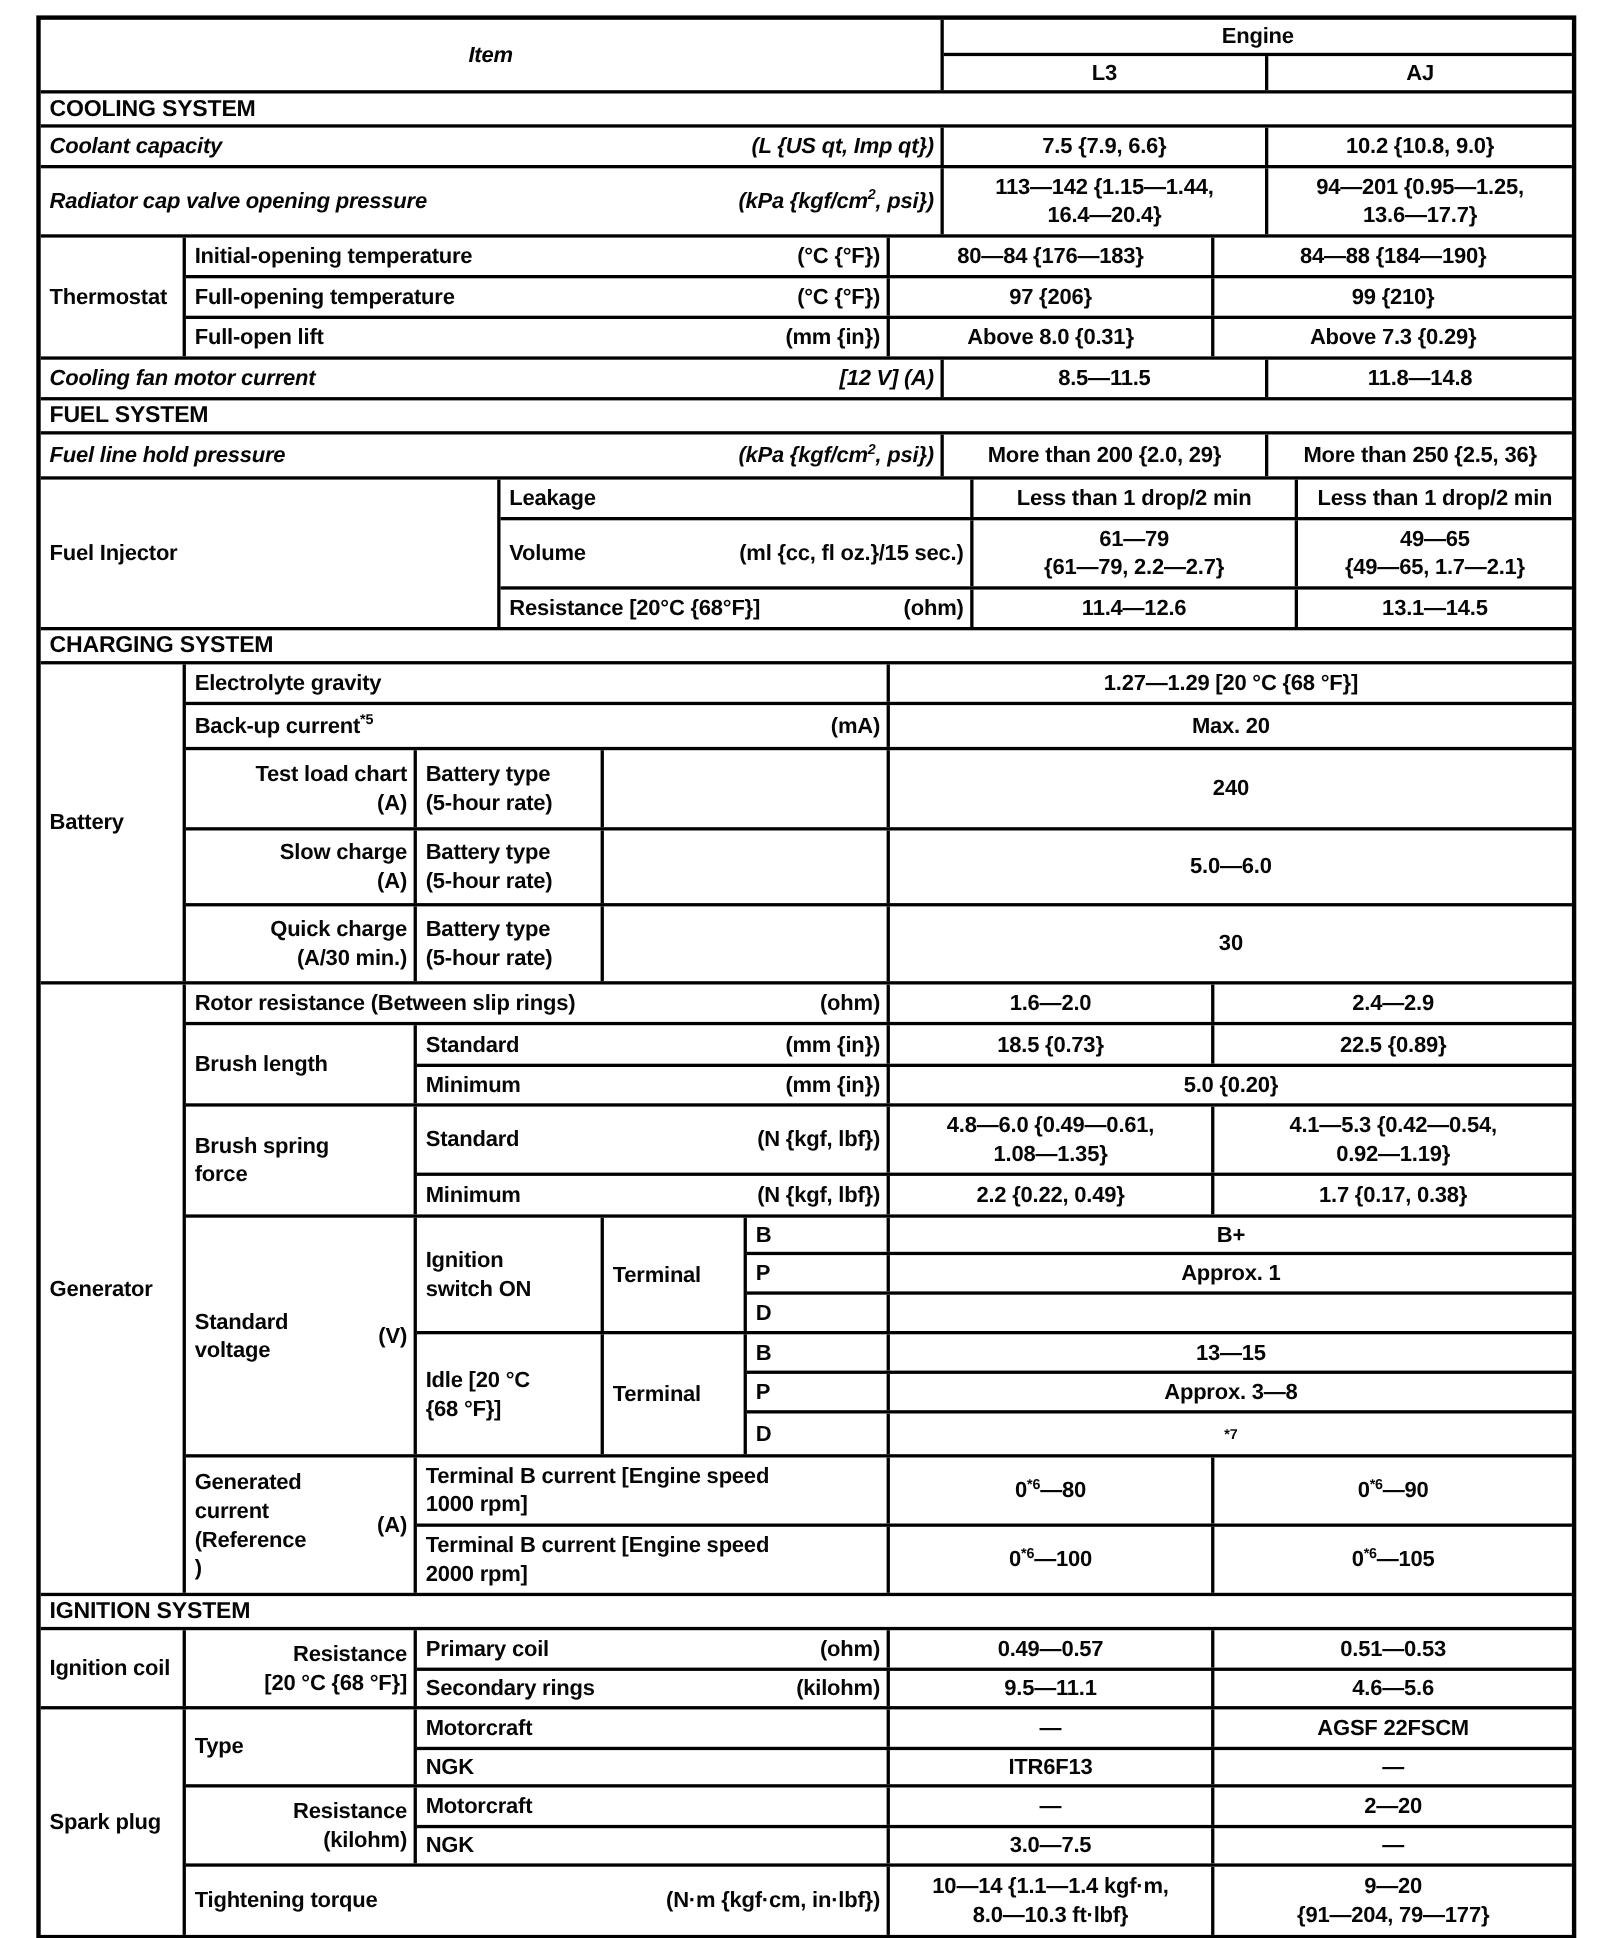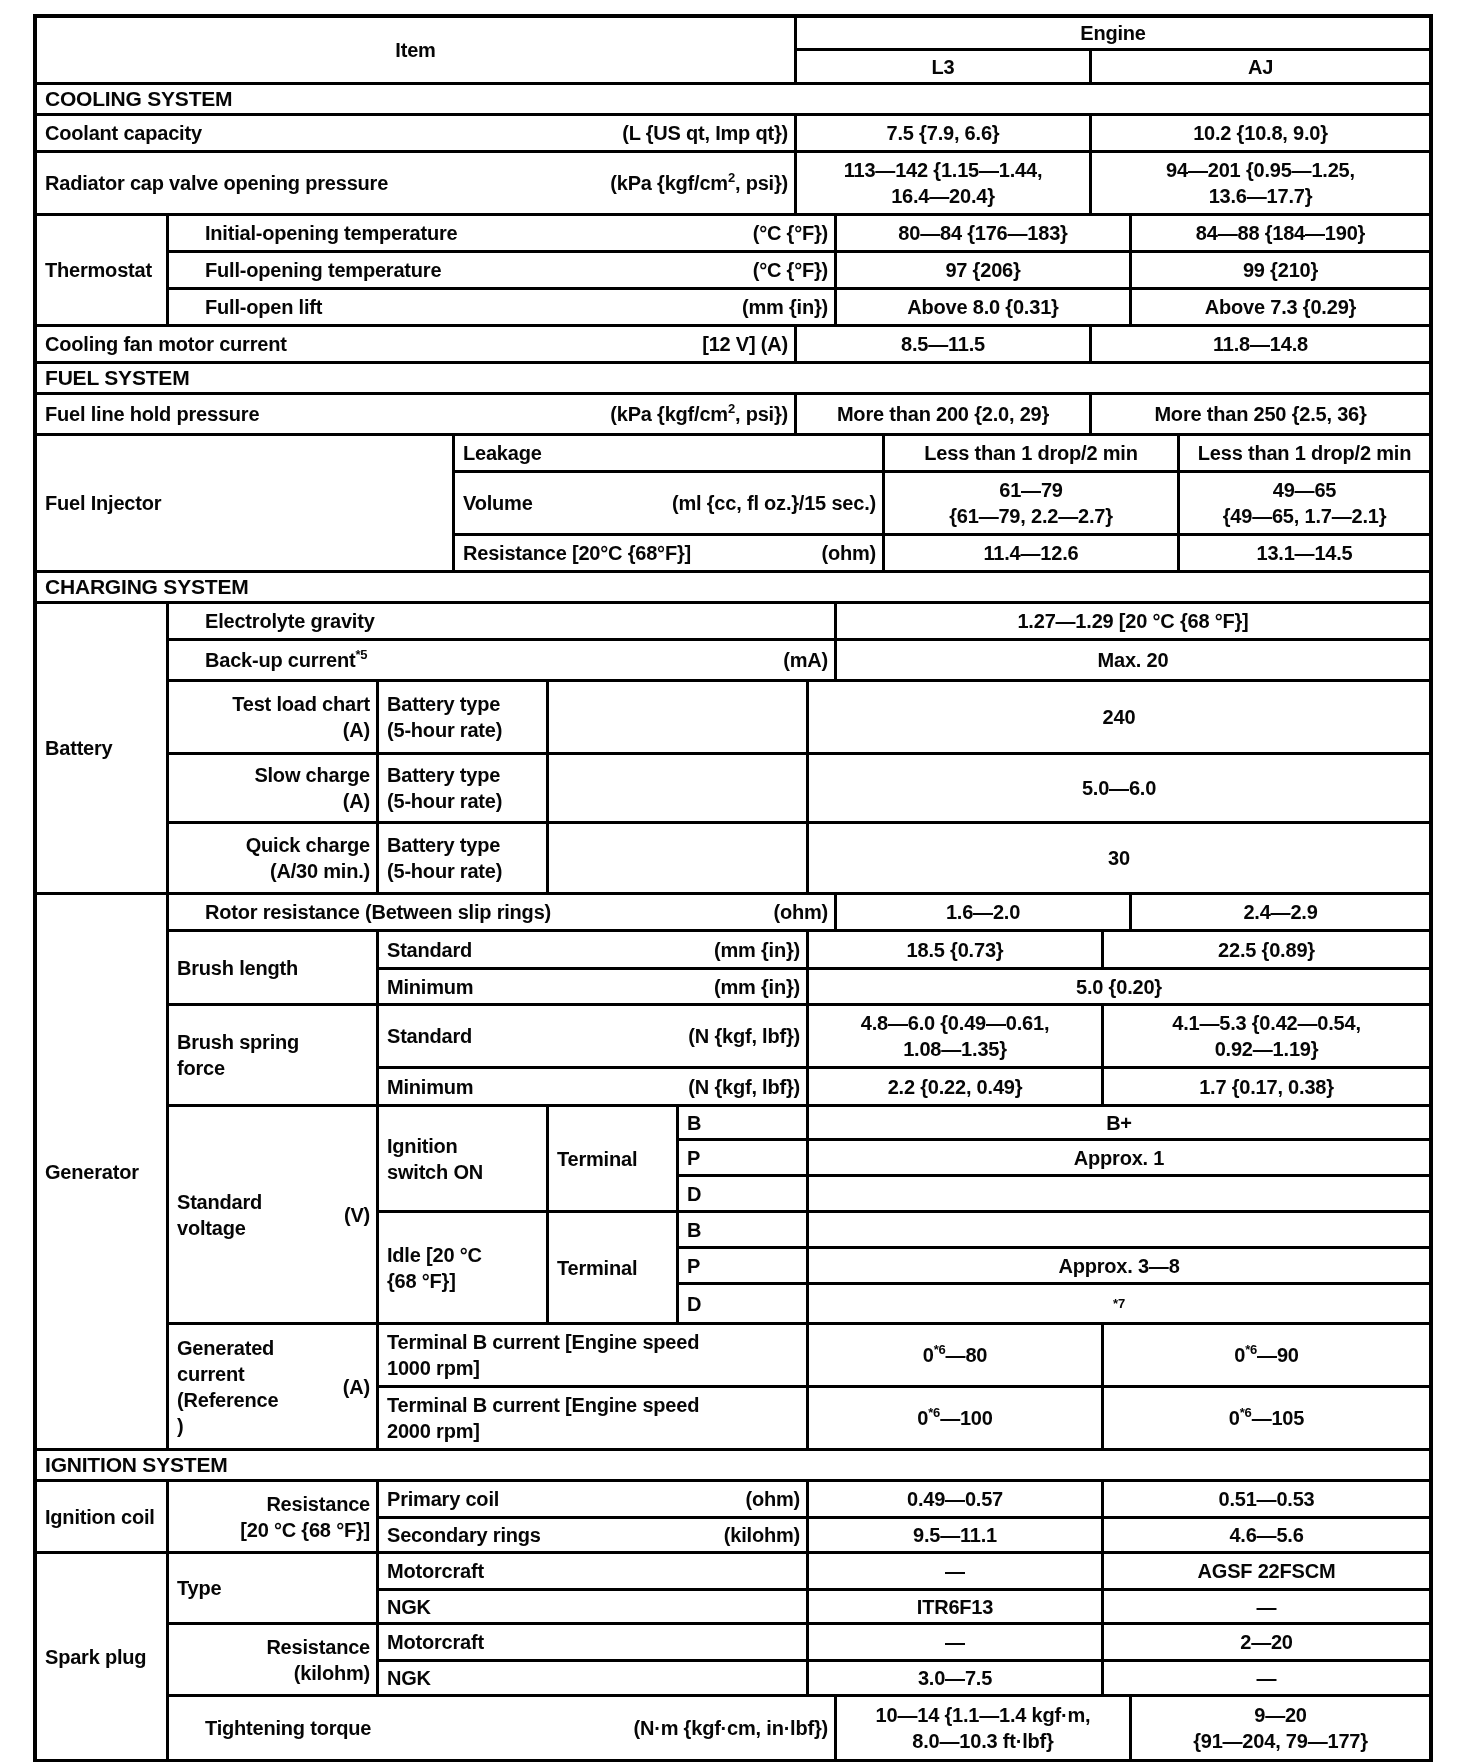--- a/index.html
+++ b/index.html
@@ -36,22 +36,22 @@
   
   .wA{width:132px;flex:none;}
   .wB{width:210px;flex:none;}
   .wC{width:170px;flex:none;}
   .wD{width:130px;flex:none;}
   .wE{width:130px;flex:none;}
   .wF{width:295px;flex:none;}
   .wAB{width:418px;flex:none;}
   .wCDE{width:430px;flex:none;}
   .wDE{width:260px;flex:none;}
-  .wBCDE{width:640px;flex:none;margin-left:28px;}
-  .wABCDE{width:760px;flex:none;}
+  .wBCDE{width:640px;flex:none;}
+  .wABCDE{width:821px;flex:none;font-style:italic;}
   .grow{flex:1;}
 </style>
 </head>
 <body>
 
 <div class="table">
 
   <div class="row" style="height:64px">
     <div class="cell wABCDE val"><span>Item</span></div>
     <div class="col grow">
@@ -258,20 +258,21 @@
             </div>
           </div>
 
           <div class="subrow" style="flex:none">
             <div class="cell wC">Idle [20 °C
 {68 °F}]</div>
             <div class="cell wD">Terminal</div>
             <div class="col grow">
               <div class="subrow" style="height:33px;flex:none">
                 <div class="cell wE">B</div>
+                <div class="cell grow last val">13—15</div>
               </div>
               <div class="subrow" style="height:33px;flex:none">
                 <div class="cell wE">P</div>
                 <div class="cell grow last val">Approx. 3—8</div>
               </div>
               <div class="subrow" style="height:37px;flex:none">
                 <div class="cell wE">D</div>
                 <div class="cell grow last val"><sup>*7</sup></div>
               </div>
             </div>

